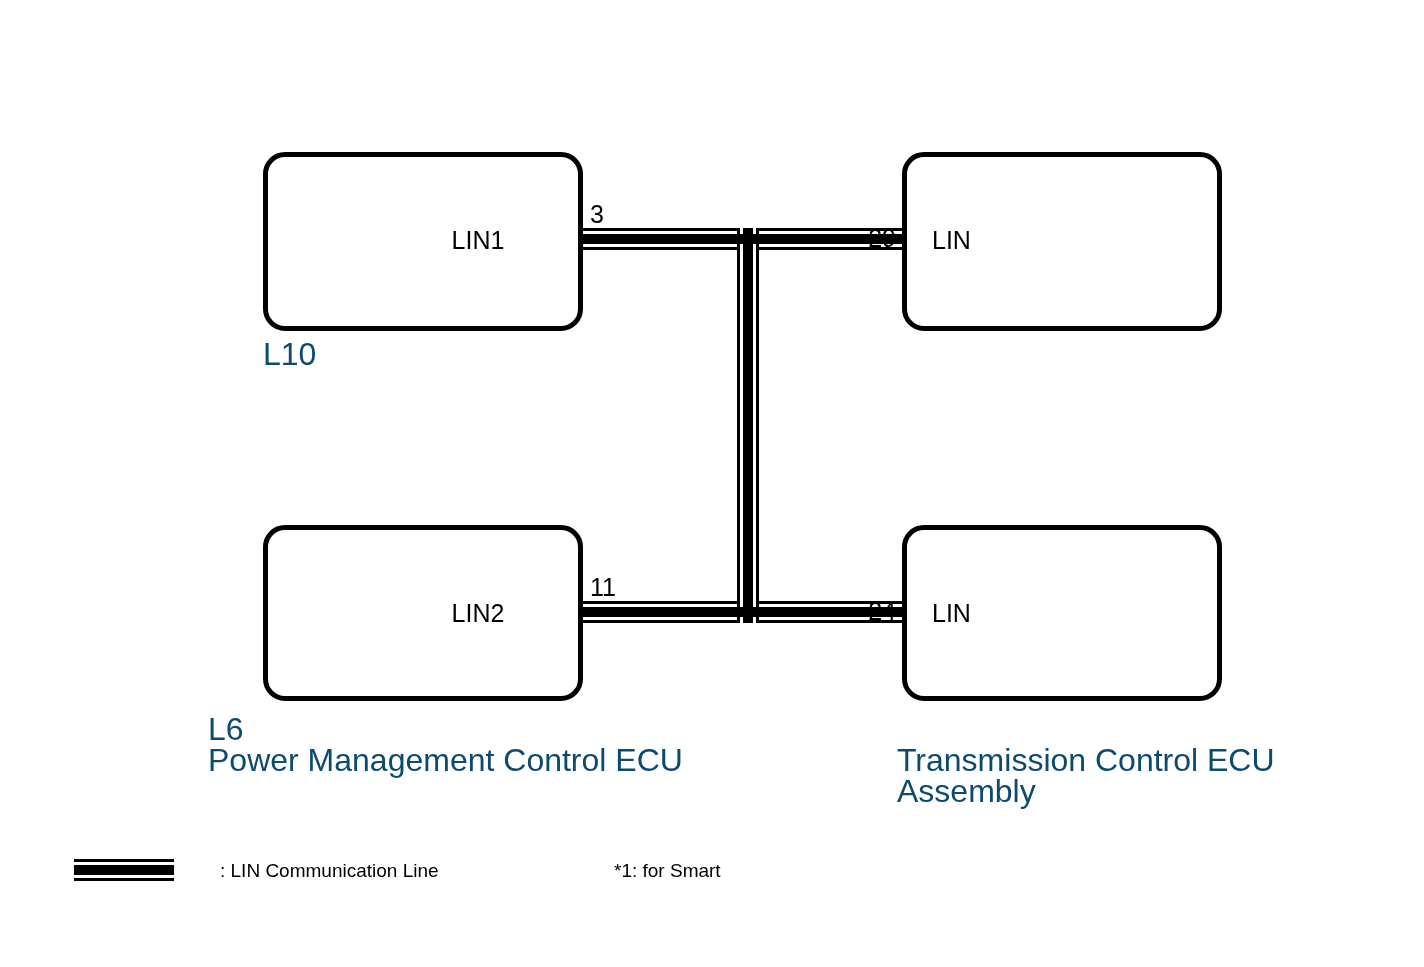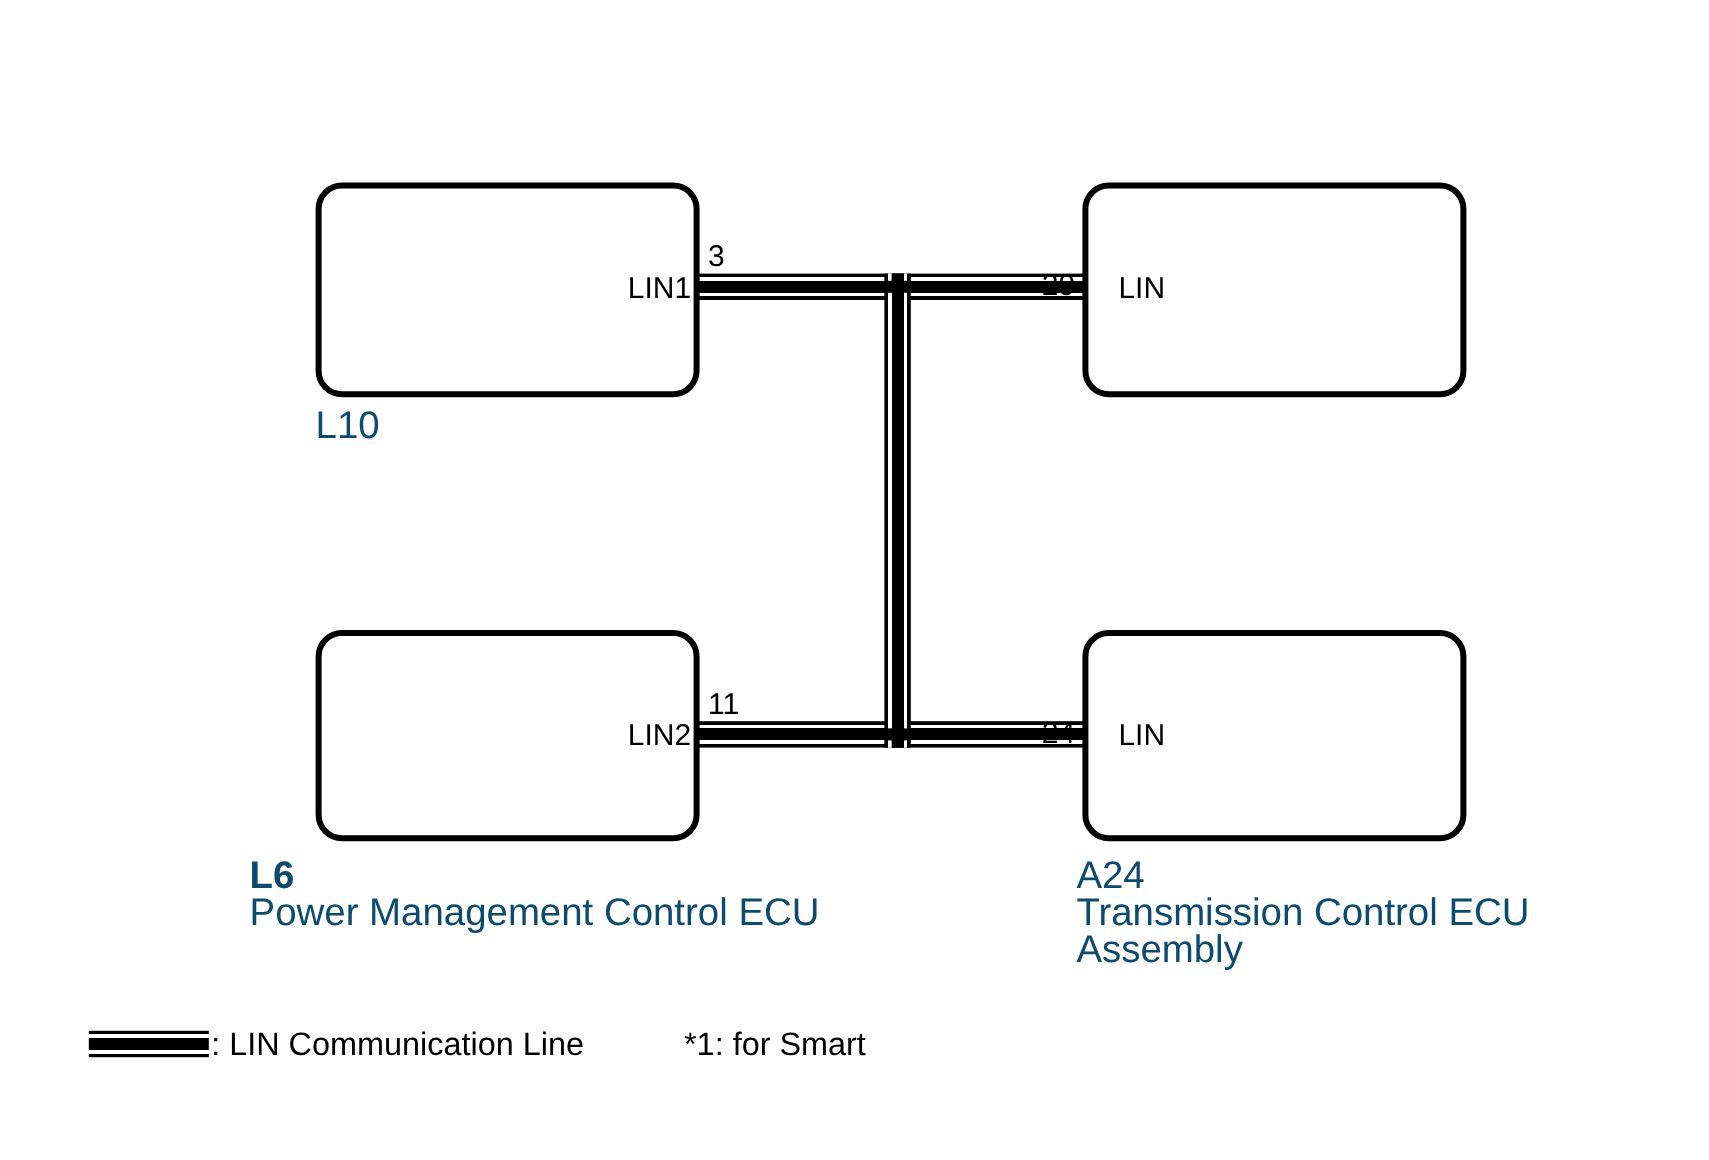--- a/index.html
+++ b/index.html
@@ -31,21 +31,21 @@
 
   
   .port-label {
     position: absolute;
     font-size: 25px;
     line-height: 25px;
     letter-spacing: 0px;
     white-space: nowrap;
     color: #000000;
   }
-  .port-label.right-side { text-align: right; }
+  .port-label.right-side { text-align: center; }
   .port-label.left-side  { text-align: left; margin-left: 20px; }
 
   
   .pin-number {
     position: absolute;
     font-size: 25px;
     line-height: 25px;
     white-space: nowrap;
     color: #000000;
   }
@@ -98,24 +98,25 @@
     background:
       linear-gradient(to bottom,
         #000 0px, #000 3px,
         #fff 3px, #fff 6px,
         #000 6px, #000 16px,
         #fff 16px, #fff 19px,
         #000 19px, #000 22px);
   }
   .legend-text {
     position: absolute;
-    font-size: 27px;
+    font-size: 19px;
     line-height: 27px;
     white-space: nowrap;
     color: #000000;
+    margin-left: 44px;
   }
 </style>
 </head>
 <body>
 
 <div id="canvas">
 
   <div class="wire-h" style="left:578px; top:228px; width:328px;"></div>
 
   <div class="wire-h" style="left:578px; top:601px; width:328px;"></div>
@@ -132,27 +133,26 @@
   <div class="pin-number align-left" style="left:590px; top:202px; width:60px;">3</div>
   <div class="caption" style="left:263px; top:339px; width:420px;">L10</div>
 
   <div class="ecu-box" style="left:902px; top:152px; width:320px; height:179px;"></div>
   <div class="port-label left-side" style="left:912px; top:228px; width:200px;">LIN</div>
   <div class="pin-number align-right" style="left:836px; top:202px; width:60px;">29</div>
 
   <div class="ecu-box" style="left:263px; top:525px; width:320px; height:176px;"></div>
   <div class="port-label right-side" style="left:380px; top:601px; width:196px;">LIN2</div>
   <div class="pin-number align-left" style="left:590px; top:575px; width:60px;">11</div>
-  <div class="caption" style="left:208px; top:714px; width:520px;font-weight:bold;">L6</div>
+  <div class="caption" style="left:208px; top:714px; width:520px;">L6</div>
   <div class="caption" style="left:208px; top:745px; width:560px;">Power Management Control ECU</div>
 
   <div class="ecu-box" style="left:902px; top:525px; width:320px; height:176px;"></div>
   <div class="port-label left-side" style="left:912px; top:601px; width:200px;">LIN</div>
   <div class="pin-number align-right" style="left:836px; top:575px; width:60px;">24</div>
-  <div class="caption" style="left:897px; top:714px; width:420px;">A24</div>
   <div class="caption" style="left:897px; top:745px; width:430px;">Transmission Control ECU
 Assembly</div>
 
   <div class="legend-swatch" style="left:74px; top:859px; width:100px;"></div>
   <div class="legend-text" style="left:176px; top:857px;">: LIN Communication Line</div>
   <div class="legend-text" style="left:570px; top:857px;">*1: for Smart</div>
 
 </div>
 
 </body></html>

